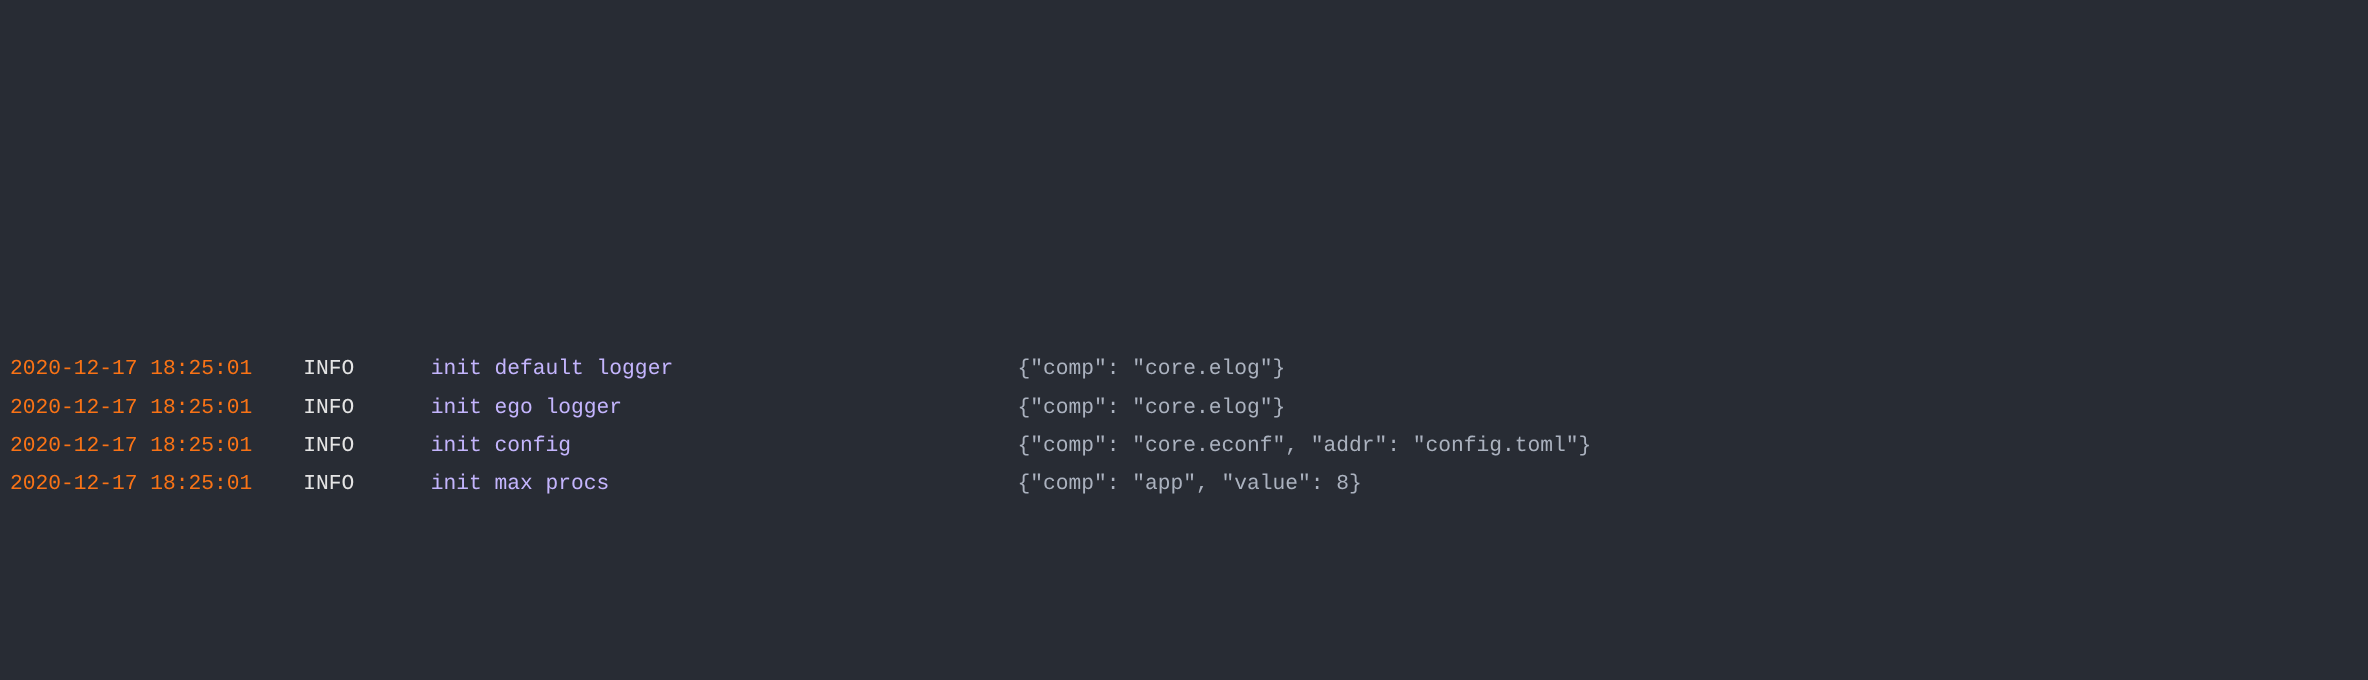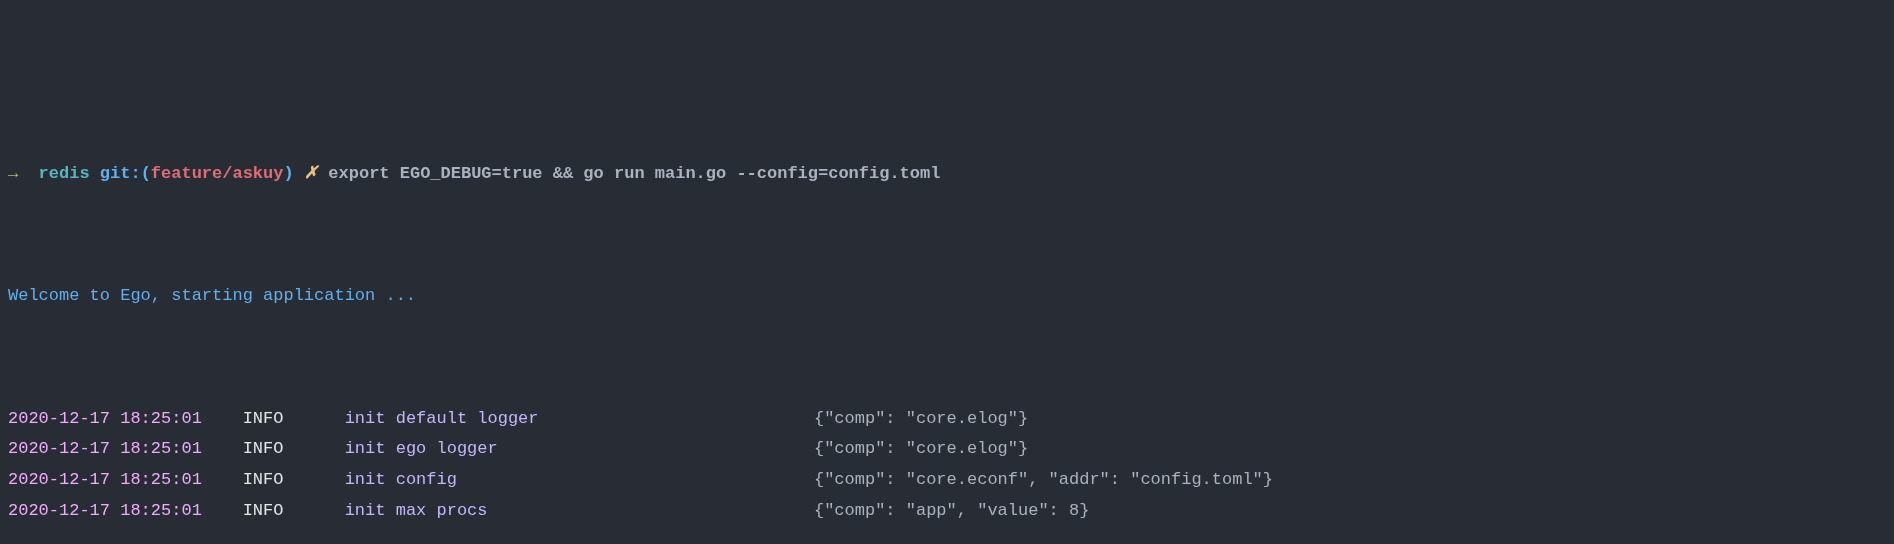--- a/index.html
+++ b/index.html
@@ -17,34 +17,32 @@
       white-space: pre;
     }
     .arrow { color: #98c379; }
     .repo { color: #56b6c2; font-weight: bold; }
     .git-label { color: #61afef; font-weight: bold; }
     .paren { color: #61afef; font-weight: bold; }
     .branch { color: #e06c75; font-weight: bold; }
     .dirty { color: #e5c07b; font-weight: bold; font-style: italic; }
     .cmd { color: #abb2bf; font-weight: bold; }
     .welcome { color: #61afef; }
-    .ts { color: #f0abfc; }
+    .ts { color: #f97316; }
     .level-info { color: #e5e5e5; }
     .msg { color: #c4b5fd; }
     .meta { color: #abb2bf; }
   </style>
 </head>
 <body>
 
 
 
 <div>
-<div><span class="arrow">→</span>  <span class="repo">redis</span> <span class="git-label">git:</span><span class="paren">(</span><span class="branch">feature/askuy</span><span class="paren">)</span> <span class="dirty">✗</span> <span class="cmd">export EGO_DEBUG=true &amp;&amp; go run main.go --config=config.toml</span></div>
 <div> </div>
-<div class="welcome">Welcome to Ego, starting application ...</div>
 <div> </div>
 <div id="info-block"><div><span class="ts">2020-12-17 18:25:01    </span><span class="level-info">INFO      </span><span class="msg">init default logger                           </span><span class="meta">{"comp": "core.elog"}</span></div><div><span class="ts">2020-12-17 18:25:01    </span><span class="level-info">INFO      </span><span class="msg">init ego logger                               </span><span class="meta">{"comp": "core.elog"}</span></div><div><span class="ts">2020-12-17 18:25:01    </span><span class="level-info">INFO      </span><span class="msg">init config                                   </span><span class="meta">{"comp": "core.econf", "addr": "config.toml"}</span></div><div><span class="ts">2020-12-17 18:25:01    </span><span class="level-info">INFO      </span><span class="msg">init max procs                                </span><span class="meta">{"comp": "app", "value": 8}</span></div></div>
 
 
 
 </div>
 
 
 
 

